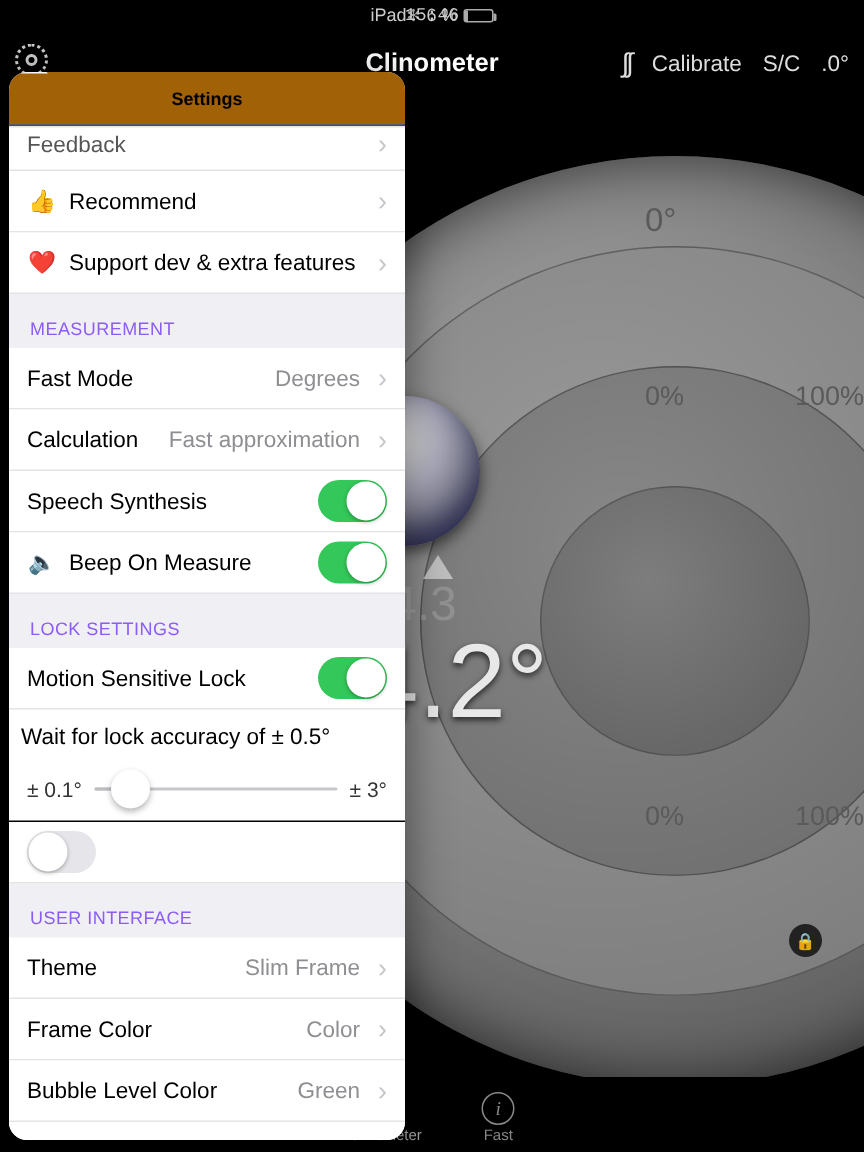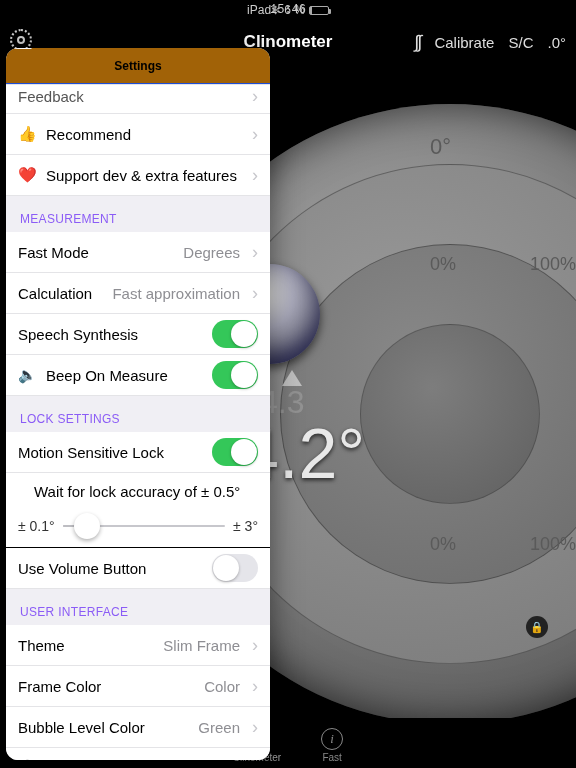--- a/index.html
+++ b/index.html
@@ -119,21 +119,21 @@
 .switch.on .knob { left:19px; }
 
 
 .slider-row { height:44px; background:#fff; display:flex; align-items:center; padding:0 12px;
   font-size:14px; gap:8px; border-bottom:1px solid #000000; }
 .slider-row .ends { color:#333; font-size:14px; }
 .slider { flex:1; height:2px; background:#c7c7cc; position:relative; border-radius:2px; }
 .slider .fill { position:absolute; left:0; top:0; bottom:0; width:15%; background:#bdbdc2; border-radius:2px; }
 .slider .thumb { position:absolute; left:15%; top:50%; transform:translate(-50%,-50%);
   width:26px; height:26px; border-radius:50%; background:#fff; box-shadow:0 2px 4px rgba(0,0,0,.3); }
-.info-row { background:#fff; padding:10px 28px 4px; font-size:15px; }
+.info-row { background:#fff; padding:10px 8px 4px; font-size:15px; }
 </style>
 </head>
 <body>
 
 <div class="statusbar">
   <span>iPad</span>
   <span class="center">15:46</span>
   <span class="right">
     <span class="bt-icon">✻</span>
     <span>6 %</span>
@@ -244,21 +244,20 @@
     </div>
     <div class="slider-row">
       <span class="ends">± 0.1°</span>
       <div class="slider">
         <div class="fill"></div>
           <div class="thumb"></div>
       </div>
       <span class="ends">± 3°</span>
     </div>
     <div class="cell">
-      <span class="label">Use Volume Button</span>
       <span class="switch">
           <span class="knob"></span>
         </span>
     </div>
 
     <div class="section-header">USER INTERFACE</div>
 
     <div class="cell">
       <span class="label">Theme</span>
       <span class="value">Slim Frame</span>

